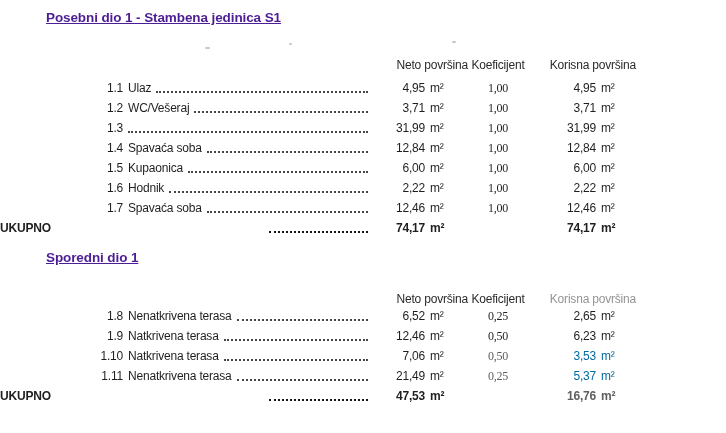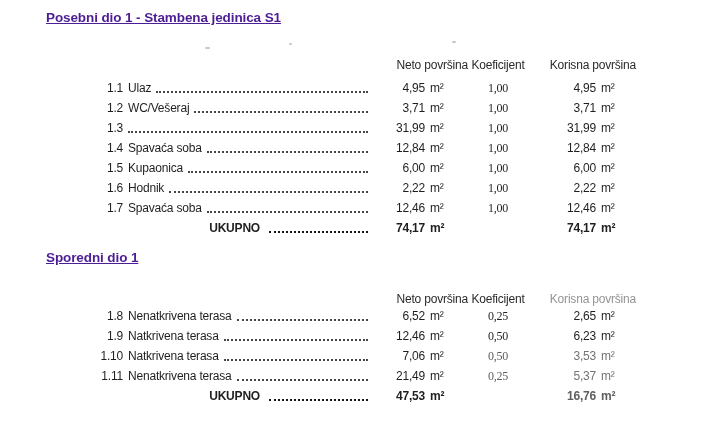--- a/index.html
+++ b/index.html
@@ -57,26 +57,26 @@
   }
   .cell{flex:none;display:flex;}
   .cell-neto{width:76px;}
   .cell-neto .val{width:55px;text-align:right;}
   .cell-neto .unit{width:21px;padding-left:5px;box-sizing:border-box;}
   .cell-koef{display:block;width:104px;text-align:center;font-family:Liberation Serif, serif;}
   .cell-korisna{width:73px;}
   .cell-korisna .val{width:46px;text-align:right;}
   .cell-korisna .unit{width:27px;padding-left:5px;box-sizing:border-box;}
 
-  .row.total .tlabel{flex:1 1 auto;text-align:right;font-weight:bold;padding-right:4px;}
+  .row.total .tlabel{flex:1 1 auto;text-align:left;font-weight:bold;padding-right:4px;}
   .row.total .leader{flex:none;width:99px;border-bottom-color:#141414;}
   .row.total .val,.row.total .unit{font-weight:bold;}
 
   .tone-dim{color:#5e5e5e;}
-  .tone-faded{color:#737373;}
+  .tone-faded{color:#0369a1;}
 
   .speck{position:absolute;background:#c9c9c9;width:5px;height:2px;border-radius:1px;}
 </style>
 </head>
 <body>
 
 <div class="page">
 
   <div class="speck" style="left:205px;top:47px;"></div>
   <div class="speck" style="left:289px;top:43px;width:3px;"></div>

